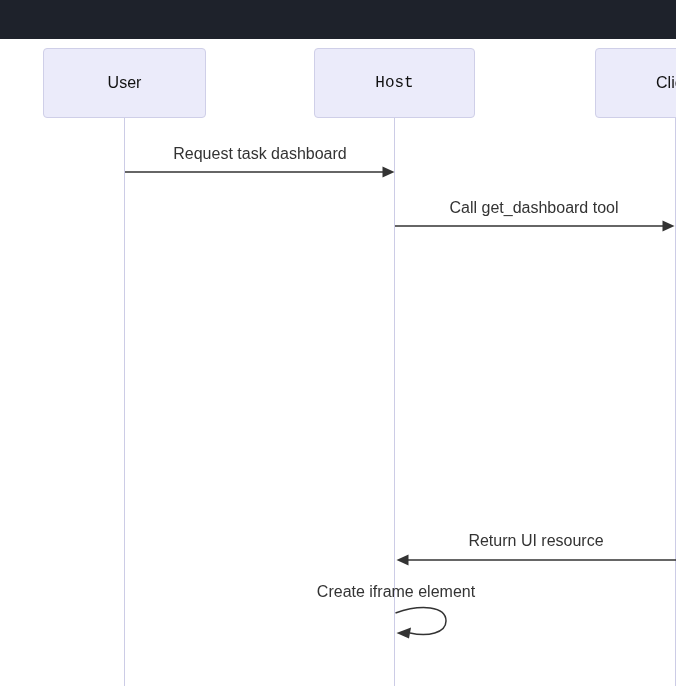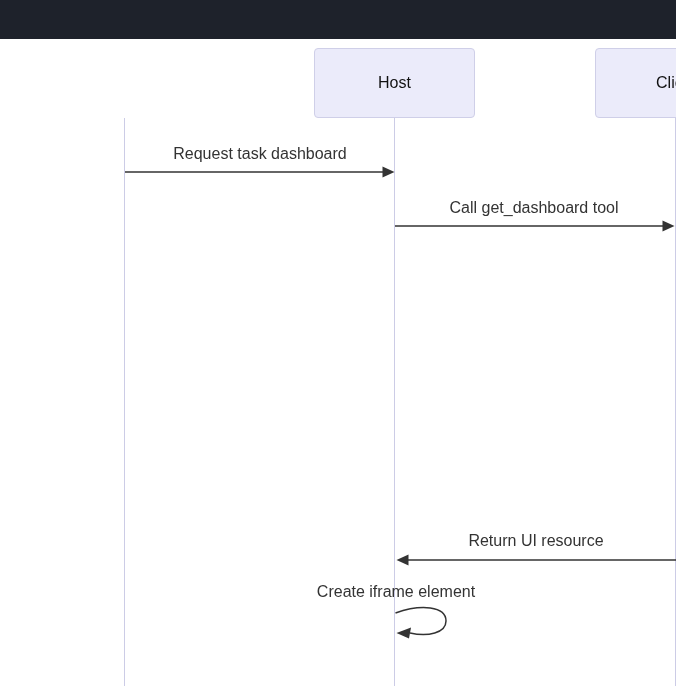--- a/index.html
+++ b/index.html
@@ -39,21 +39,21 @@
     height: 70px;
     background: var(--actor-fill, #EBEBFA);
     border: 1px solid var(--actor-border, #CFCFE8);
     border-radius: 4px;
     box-sizing: border-box;
     display: flex;
     align-items: center;
     justify-content: center;
   }
   #actor-user   { left: 43px;  width: 163px; }
-  #actor-host   { left: 314px; width: 161px; }
+  #actor-host   { left: 314px; width: 161px; font-family: Liberation Mono, monospace; }
   #actor-client { left: 595px; width: 163px; }
   .actor-label {
     font-size: 16px;
     color: var(--actor-text, #111111);
     white-space: nowrap;
   }
   svg.overlay {
     position: absolute;
     left: 0; top: 0;
     width: 676px;
@@ -80,20 +80,23 @@
 <body>
 
 <div id="app">
 
   <div class="top-bar"></div>
 
   <div class="lifeline" id="ll-user"></div>
   <div class="lifeline" id="ll-host"></div>
   <div class="lifeline" id="ll-client"></div>
 
+  <div class="actor" id="actor-user">
+    <span class="actor-label">User</span>
+  </div>
   <div class="actor" id="actor-host">
     <span class="actor-label">Host</span>
   </div>
   <div class="actor" id="actor-client">
     <span class="actor-label">Client</span>
   </div>
 
   <svg class="overlay" viewBox="0 0 676 686">
 
     <g>

